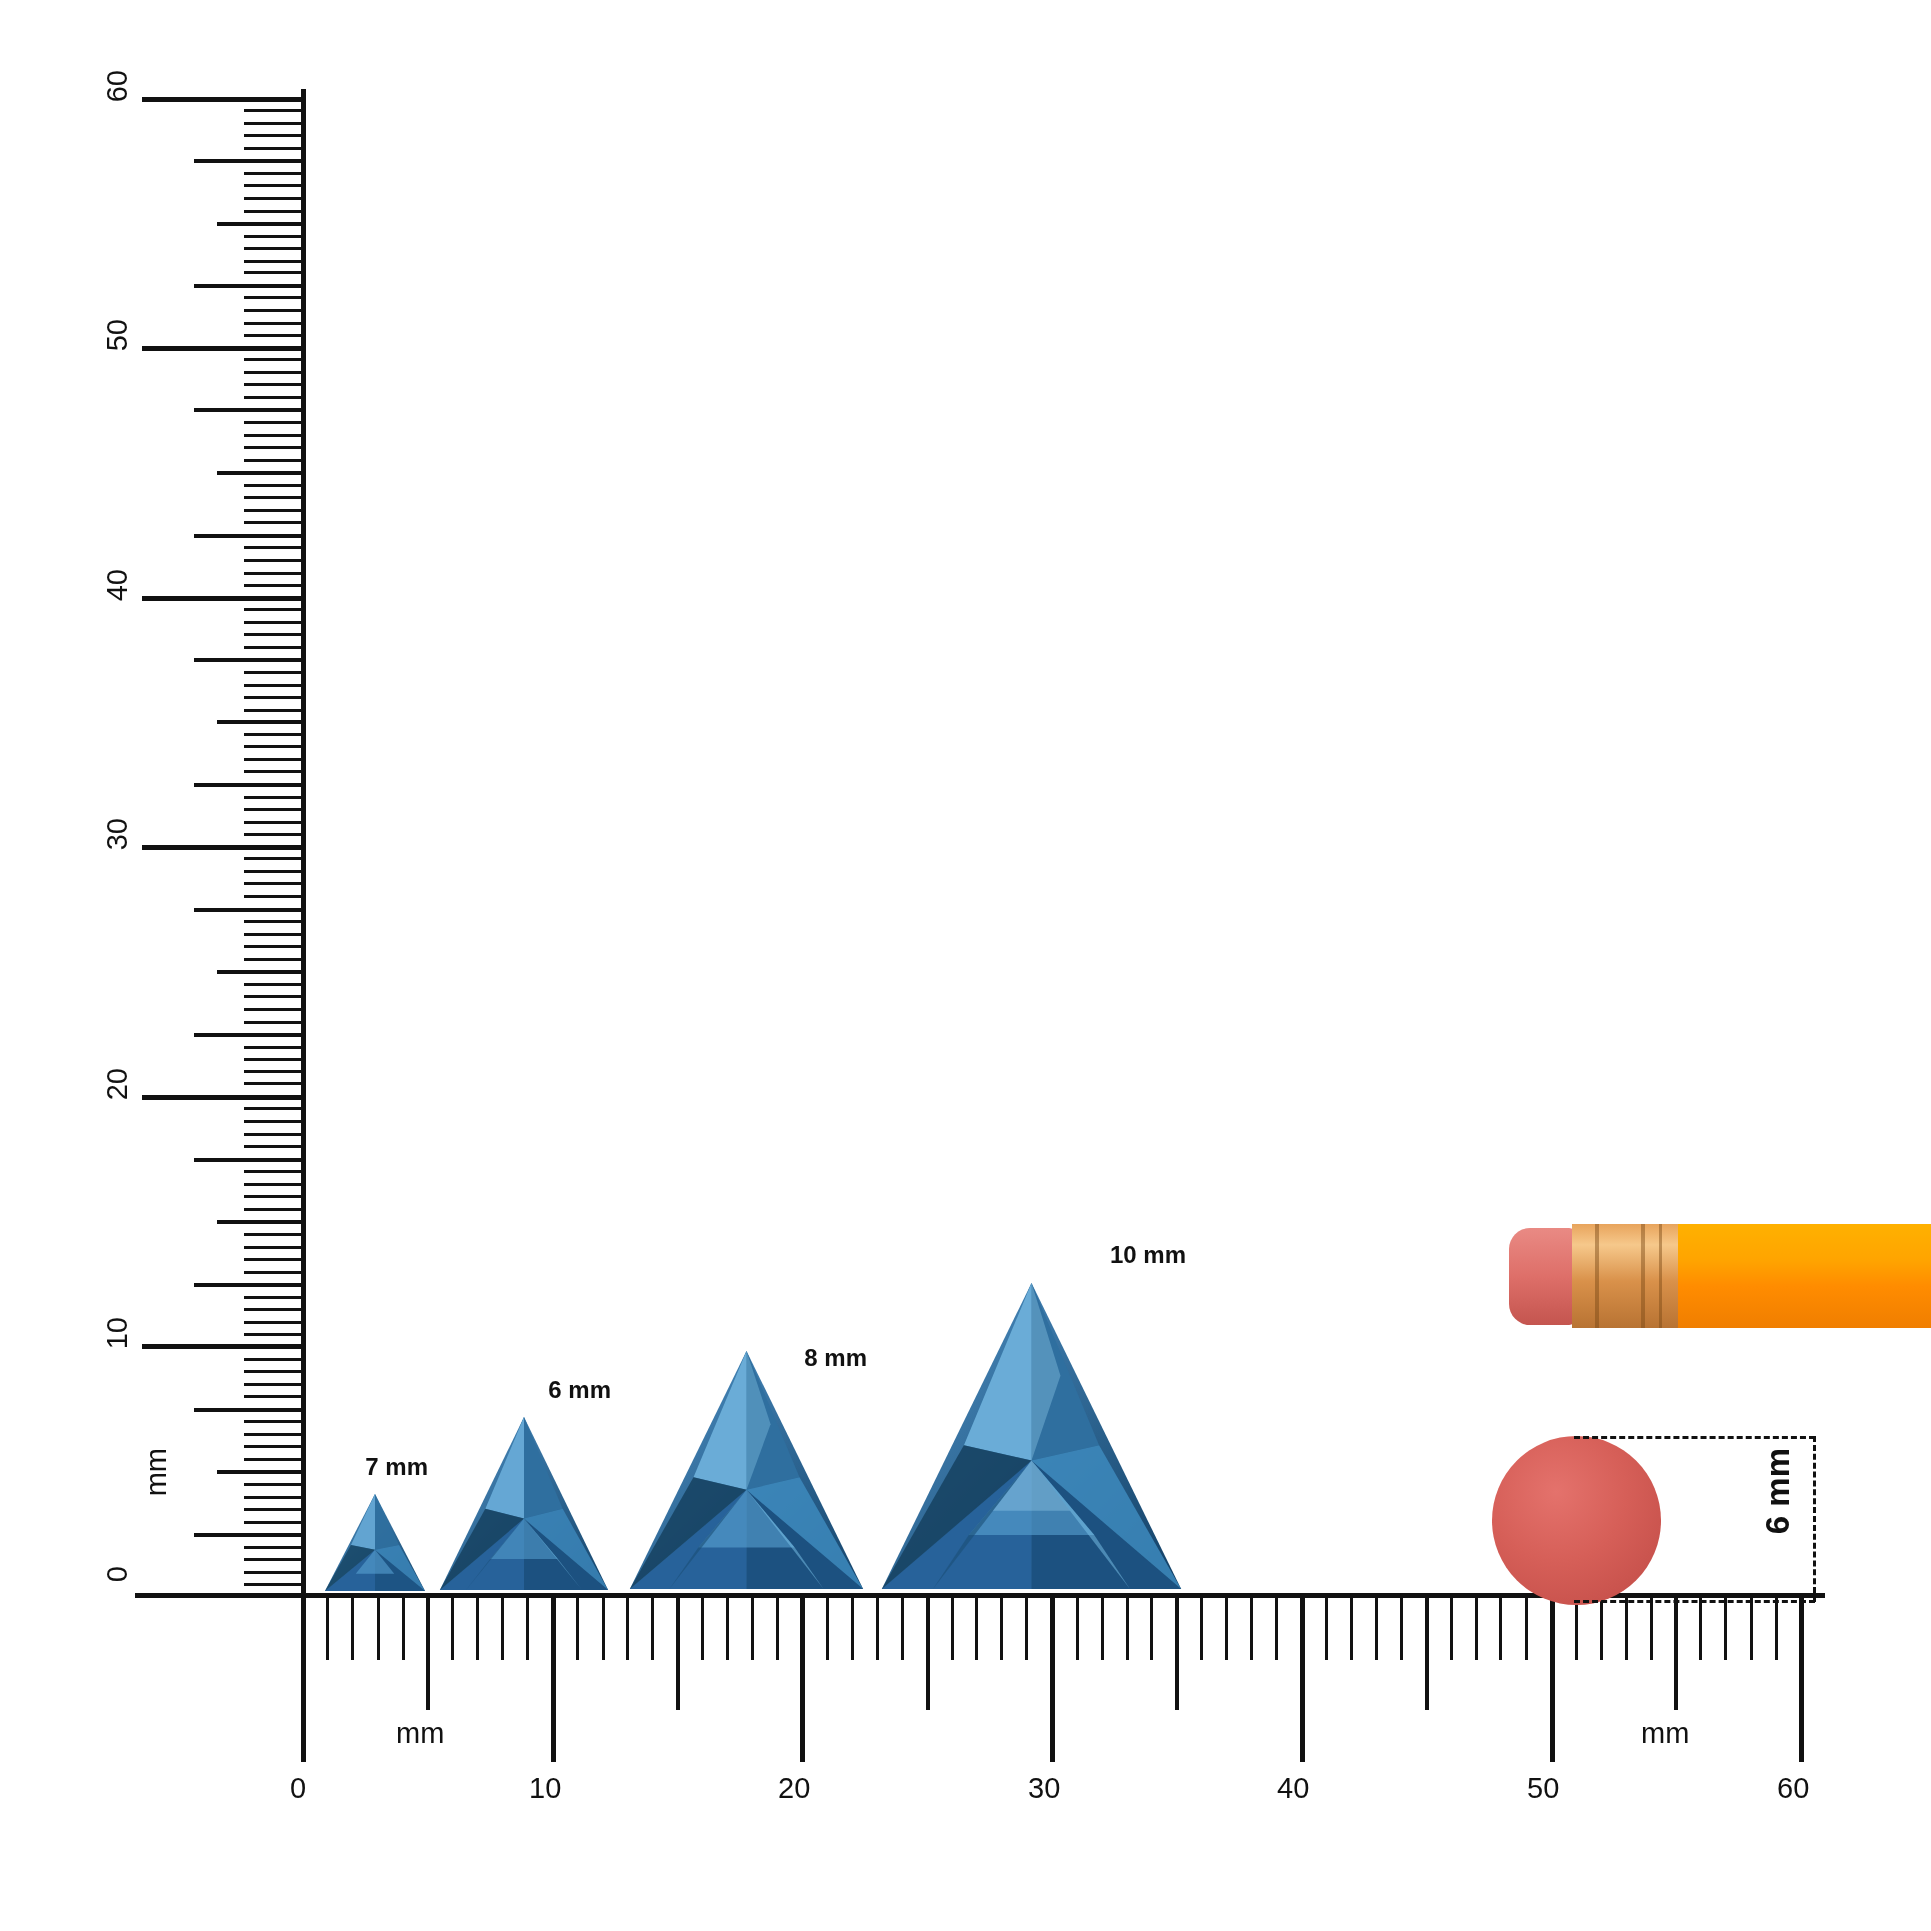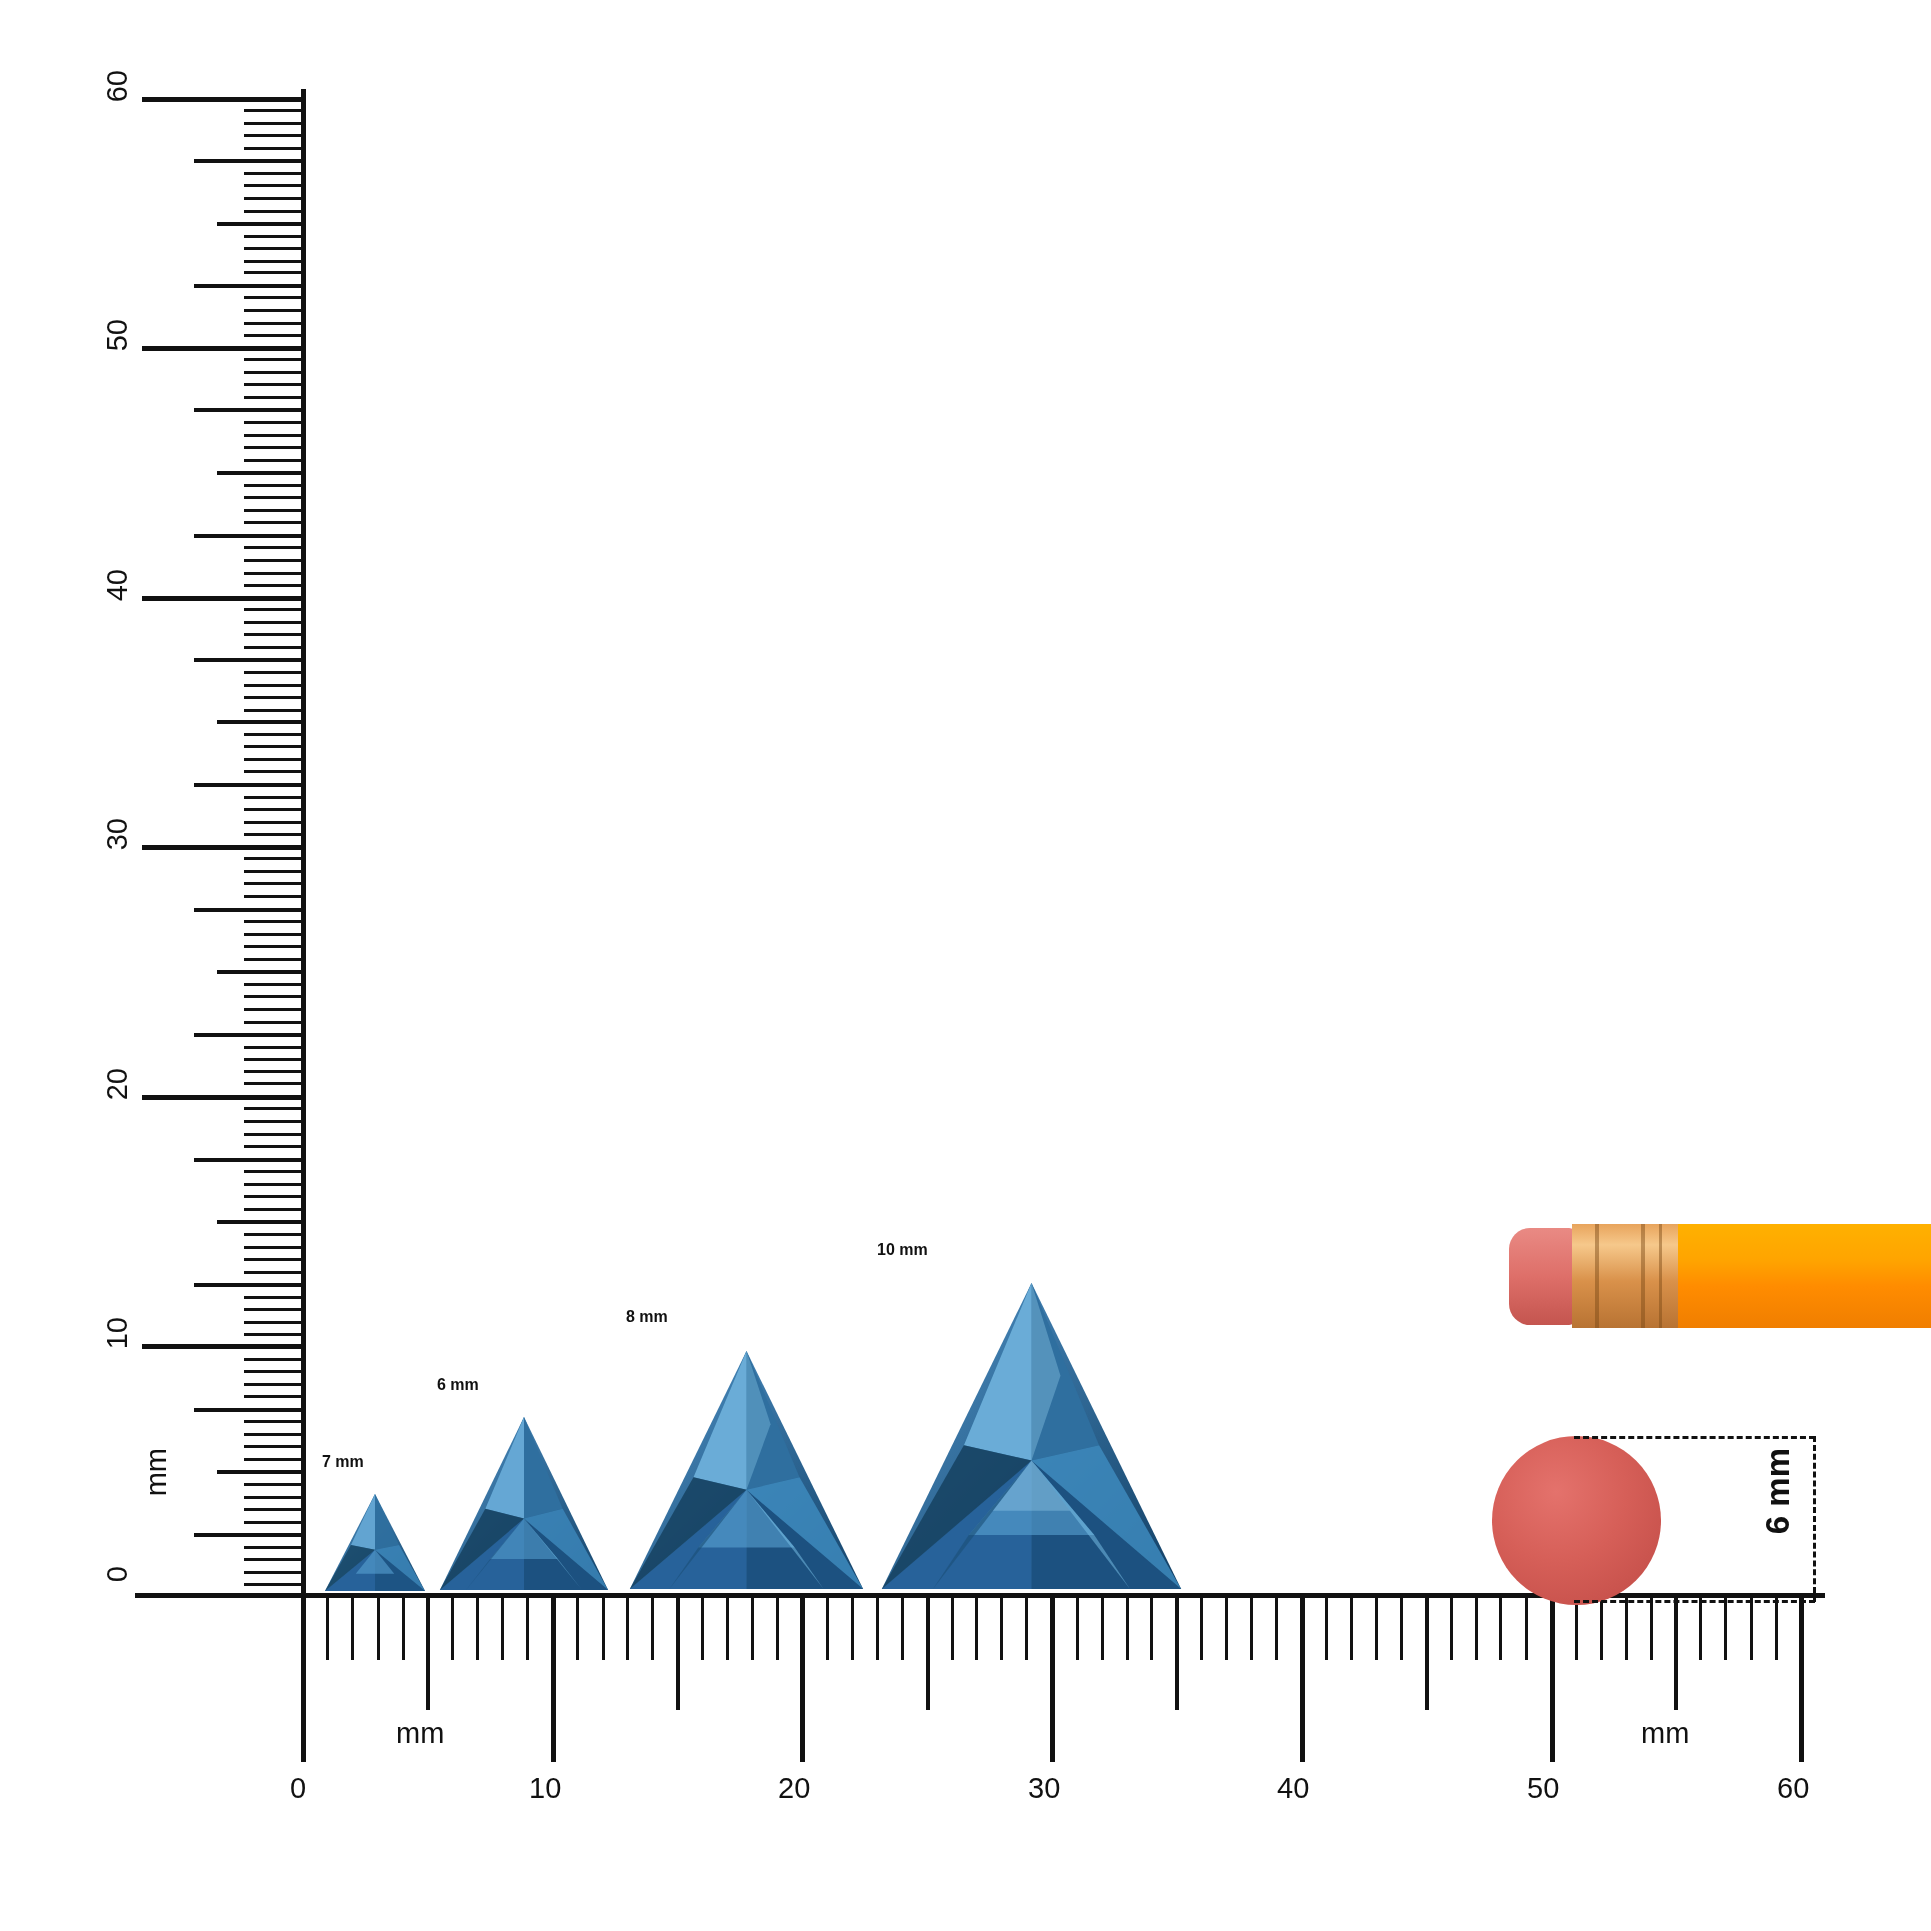--- a/index.html
+++ b/index.html
@@ -59,24 +59,24 @@
     writing-mode: vertical-rl;
     transform: rotate(180deg);
   }
 
   
   .gem {
     position: absolute;
   }
   .gem-label {
     position: absolute;
-    font-size: 16px;
+    font-size: 24px;
     font-weight: bold;
     color: #111;
-    text-align: left;
+    text-align: right;
     white-space: nowrap;
   }
 
   
   .pencil-body {
     position: absolute;
     background: linear-gradient(180deg, #ffb100 0%, #ffa400 35%, #ff8c00 60%, #f07e00 100%);
   }
   .pencil-ferrule {
     position: absolute;
@@ -421,21 +421,21 @@
       <polygon points="125,148 125,251 4,251" fill="#27629a"></polygon>
       <polygon points="125,4 125,148 70,135" fill="#74b7e0" opacity="0.85"></polygon>
       <polygon points="246,251 180,135 125,148" fill="#3d89bd" opacity="0.85"></polygon>
       <polygon points="4,251 70,135 125,148" fill="#143f5d" opacity="0.8"></polygon>
       <polygon points="125,148 175,208 75,208" fill="#5fa9d8" opacity="0.55"></polygon>
       <polygon points="125,148 205,251 175,208" fill="#7cc4ea" opacity="0.5"></polygon>
       <polygon points="125,148 45,251 75,208" fill="#1a4e76" opacity="0.6"></polygon>
       <polygon points="125,4 150,80 125,148" fill="#8fcdef" opacity="0.35"></polygon>
     </svg>
   </div>
-  <div class="gem-label" style="left:626px; top:1308px; width:241px;">8 mm</div>
+  <div class="gem-label" style="left:626px; top:1344px; width:241px;">8 mm</div>
 
   <div class="gem" style="left:877px; top:1279px; width:309px; height:314px;">
     <svg viewBox="0 0 320 325" width="309" height="314">
       <defs>
         <linearGradient id="g10a" x1="0" y1="0" x2="1" y2="1">
           <stop offset="0%" stop-color="#4f93c8"></stop>
             <stop offset="100%" stop-color="#123f64"></stop>
         </linearGradient>
       </defs>
       <polygon points="160,4 315,321 5,321" fill="url(#g10a)"></polygon>

